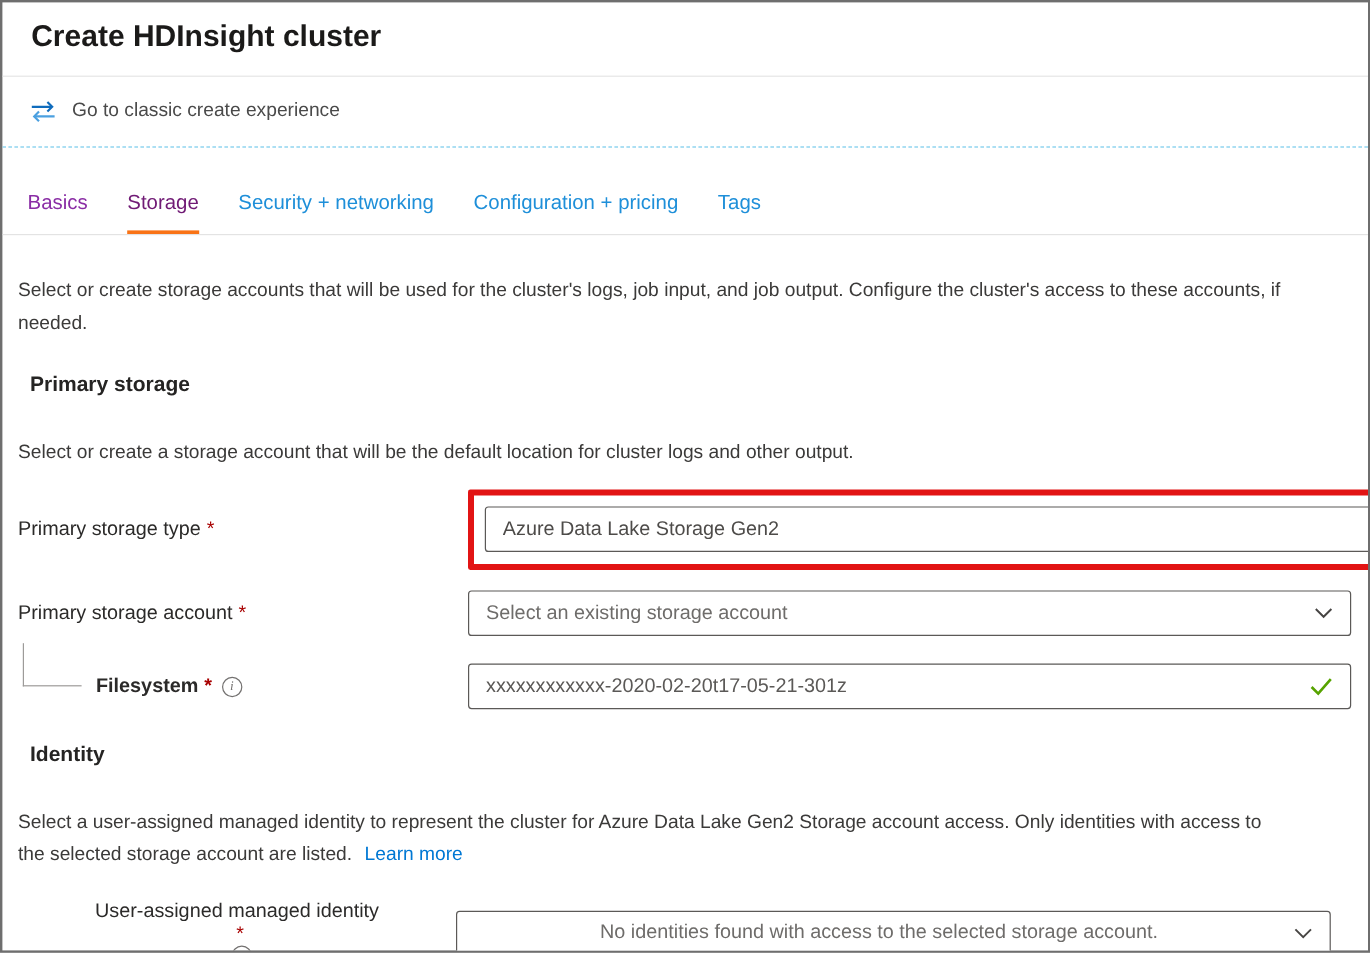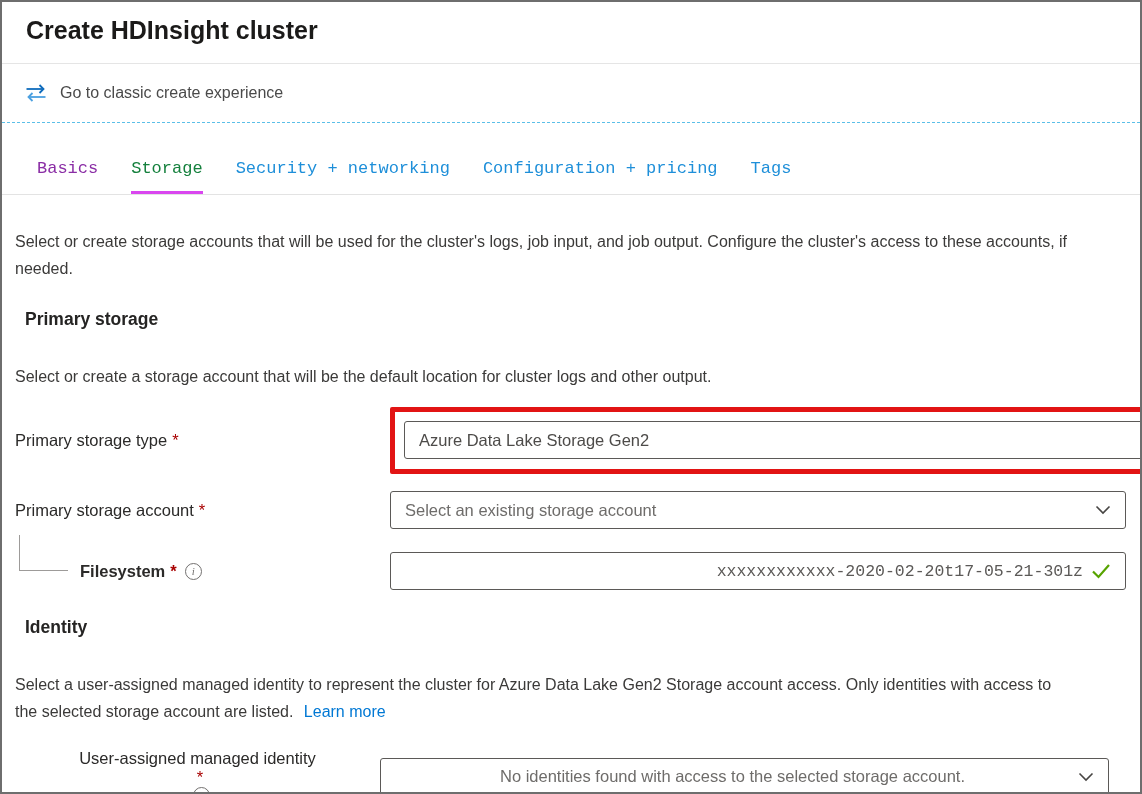--- a/index.html
+++ b/index.html
@@ -13,25 +13,25 @@
     position:relative;
   }
   
   .title-bar { height:62px; padding:14px 24px 0 24px; border-bottom:1px solid #e5e5e5; }
   .title-bar h1 { font-size:25px; font-weight:700; color:#1b1a19; letter-spacing:0; }
   .classic-row { height:59px; display:flex; align-items:center; padding-left:22px;
                  border-bottom:1px dashed #5bbfe8; cursor:pointer; }
   .classic-row .swap { margin-right:12px; display:inline-flex; }
   .classic-row span.lbl { font-size:16px; color:#4a4a4a; }
   
-  .tabs { padding:36px 0 0 35px; border-bottom:1px solid #e3e3e3; display:flex;font-family:Liberation Mono, monospace; }
+  .tabs { padding:36px 0 0 21px; border-bottom:1px solid #e3e3e3; display:flex; }
   .tab { font-size:17px; padding-bottom:13px; margin-right:33px; cursor:pointer; text-decoration:none; }
   .tab.blue { color:#1e8fd9; }
   .tab.visited { color:#8a2da5; }
-  .tab.active { color:#15803d; border-bottom:3px solid #d946ef; }
+  .tab.active { color:#701a75; border-bottom:3px solid #f97316; }
   
   .content { padding:0 14px 0 13px; }
   p.desc { font-size:16px; line-height:27px; color:#3b3a39; max-width:1060px;margin-top:33px; }
   .intro { margin-top:22px; }
   h2.section { font-size:17.5px; font-weight:700; color:#252423; margin-top:27px;margin-left:10px; }
   .section-desc { margin-top:13px; }
   
   .row { display:flex; align-items:center; position:relative; }
   .row .label { width:375px; font-size:16.5px; color:#2b2a29; flex:none; display:flex; align-items:center; }
   .req { color:#a80000; margin-left:5px; font-size:16.5px; }
@@ -52,21 +52,21 @@
   .row-fs .label { padding-left:65px; }
   .branch { position:absolute; left:4px; top:-17px; width:49px; height:36px;
             border-left:1px solid #9d9b99; border-bottom:1px solid #9d9b99; }
   .info-icon { width:17px; height:17px; border:1px solid #737170; border-radius:50%;
                display:inline-flex; align-items:center; justify-content:center;
                font-size:11px; color:#737170; margin-left:8px; flex:none;
                font-family:"Liberation Serif", serif; font-style:italic; cursor:default; }
   .info-icon::before { content:"i"; }
   .textfield { cursor:text; }
   .textfield input { border:none; outline:none; flex:1; font-size:16.5px; color:#5b5957;
-                     font-family:Liberation Mono, monospace; background:transparent;text-align:right; }
+                     font-family:Liberation Sans, sans-serif; background:transparent; }
   .check { flex:none; margin-left:8px; display:inline-flex; }
   .identity-head { margin-top:44px; }
   .learn { color:#0078d4; text-decoration:none; cursor:pointer; margin-left:6px; }
   .row-identity { margin-top:24px; }
   .row-identity .label { width:365px;flex-direction:column; }
   .row-identity .combo { width:729px;text-align:center; }
 </style>
 </head>
 <body>
 

